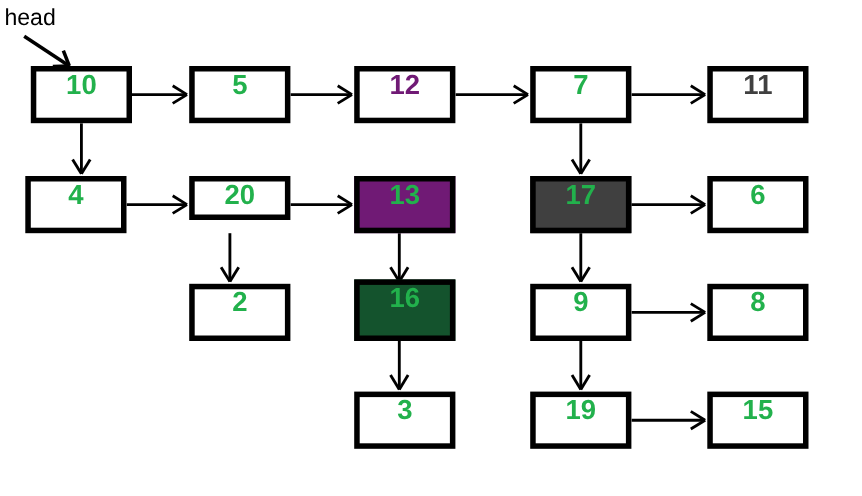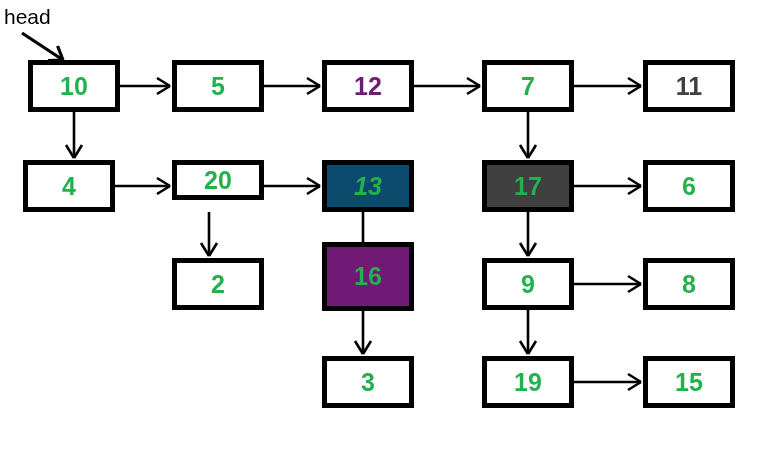--- a/index.html
+++ b/index.html
@@ -16,21 +16,20 @@
     height: 451px;
     background: #ffffff;
     overflow: hidden;
   }
   .node {
     position: absolute;
     box-sizing: border-box;
     background: #ffffff;
     border: 5px solid #b91c1c;
     display: flex;
-    align-items: center;
     justify-content: center;
   }
   .node-label {
     font-family: "Liberation Sans", sans-serif;
     font-weight: bold;
     font-size: 25px;
     line-height: 1;
     letter-spacing: 0px;
     user-select: none;
   }
@@ -163,33 +162,33 @@
       </div>
       <div class="node" style="left: 643px; top: 60px; width: 92px; height: 52px; border-color: rgb(0, 0, 0); background: rgb(255, 255, 255);">
         <span class="node-label" style="color: #404040;">11</span>
       </div>
       <div class="node" style="left: 23px; top: 160px; width: 92px; height: 52px; border-color: rgb(0, 0, 0); background: rgb(255, 255, 255);">
         <span class="node-label" style="color: rgb(34, 177, 76);">4</span>
       </div>
       <div class="node" style="left: 172px; top: 160px; width: 92px; height: 40px; border-color: rgb(0, 0, 0); background: rgb(255, 255, 255);">
         <span class="node-label" style="color: rgb(34, 177, 76);">20</span>
       </div>
-      <div class="node" style="left: 322px; top: 160px; width: 92px; height: 52px; border-color: rgb(0, 0, 0); background: #0c4a6e; font-style: italic;">
+      <div class="node" style="left: 322px; top: 160px; width: 92px; height: 52px; border-color: rgb(0, 0, 0); background: #701a75;">
         <span class="node-label" style="color: rgb(34, 177, 76);">13</span>
       </div>
       <div class="node" style="left: 482px; top: 160px; width: 92px; height: 52px; border-color: rgb(0, 0, 0); background: #404040;">
         <span class="node-label" style="color: rgb(34, 177, 76);">17</span>
       </div>
       <div class="node" style="left: 643px; top: 160px; width: 92px; height: 52px; border-color: rgb(0, 0, 0); background: rgb(255, 255, 255);">
         <span class="node-label" style="color: rgb(34, 177, 76);">6</span>
       </div>
       <div class="node" style="left: 172px; top: 258px; width: 92px; height: 52px; border-color: rgb(0, 0, 0); background: rgb(255, 255, 255);">
         <span class="node-label" style="color: rgb(34, 177, 76);">2</span>
       </div>
-      <div class="node" style="left: 322px; top: 242px; width: 92px; height: 69px; border-color: rgb(0, 0, 0); background: #701a75;">
+      <div class="node" style="left: 322px; top: 254px; width: 92px; height: 56px; border-color: rgb(0, 0, 0); background: #14532d;">
         <span class="node-label" style="color: rgb(34, 177, 76);">16</span>
       </div>
       <div class="node" style="left: 482px; top: 258px; width: 92px; height: 52px; border-color: rgb(0, 0, 0); background: rgb(255, 255, 255);">
         <span class="node-label" style="color: rgb(34, 177, 76);">9</span>
       </div>
       <div class="node" style="left: 643px; top: 258px; width: 92px; height: 52px; border-color: rgb(0, 0, 0); background: rgb(255, 255, 255);">
         <span class="node-label" style="color: rgb(34, 177, 76);">8</span>
       </div>
       <div class="node" style="left: 322px; top: 356px; width: 92px; height: 52px; border-color: rgb(0, 0, 0); background: rgb(255, 255, 255);">
         <span class="node-label" style="color: rgb(34, 177, 76);">3</span>

